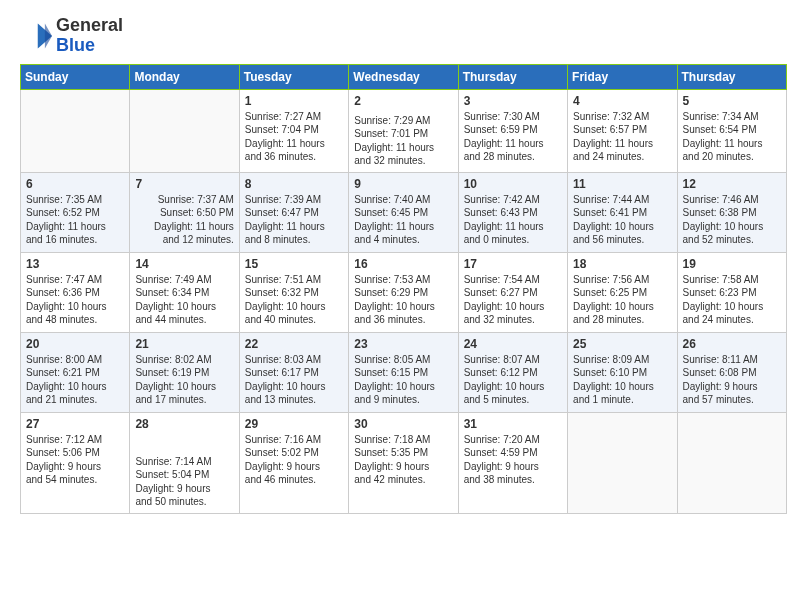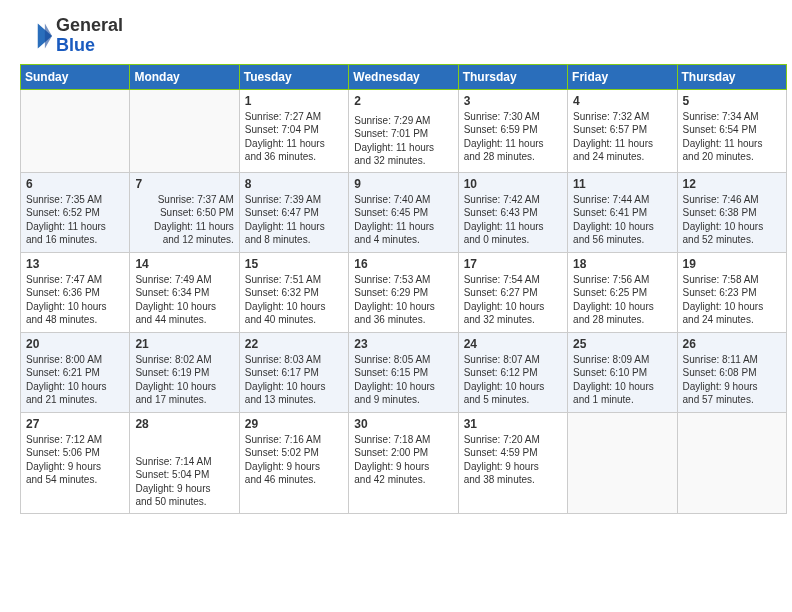--- a/index.html
+++ b/index.html
@@ -330,21 +330,21 @@
           <td>
             <div class="day-number">29</div>
             <div class="day-info" style="white-space: pre-line;">Sunrise: 7:16 AM
 Sunset: 5:02 PM
 Daylight: 9 hours
 and 46 minutes.</div>
           </td>
           <td>
             <div class="day-number">30</div>
             <div class="day-info" style="white-space: pre-line;">Sunrise: 7:18 AM
-Sunset: 2:00 PM
+Sunset: 5:35 PM
 Daylight: 9 hours
 and 42 minutes.</div>
           </td>
           <td>
             <div class="day-number">31</div>
             <div class="day-info" style="white-space: pre-line;">Sunrise: 7:20 AM
 Sunset: 4:59 PM
 Daylight: 9 hours
 and 38 minutes.</div>
           </td>

